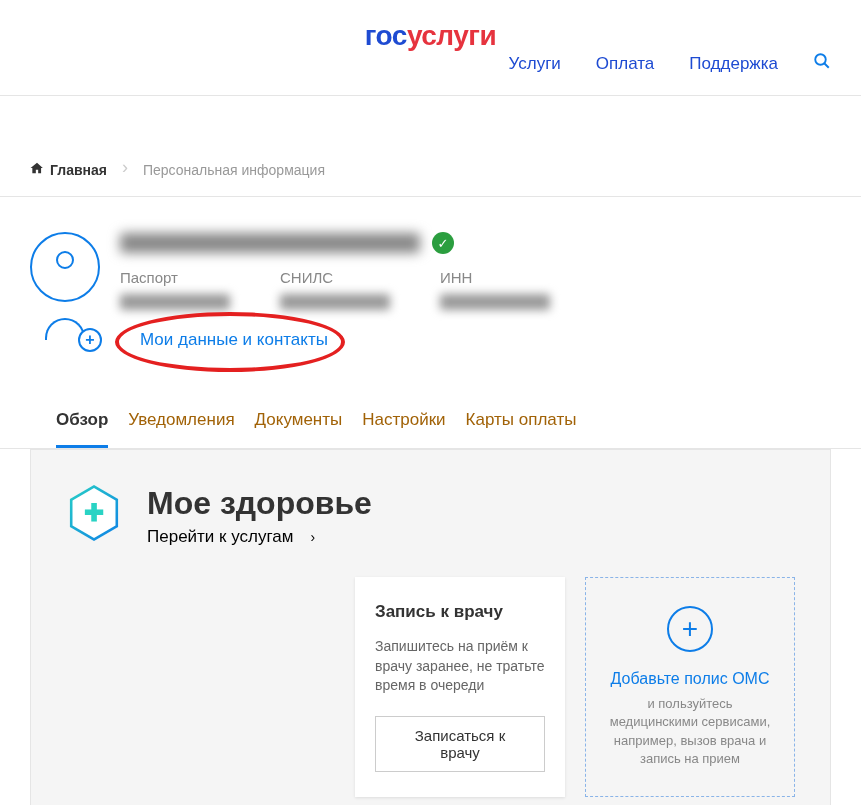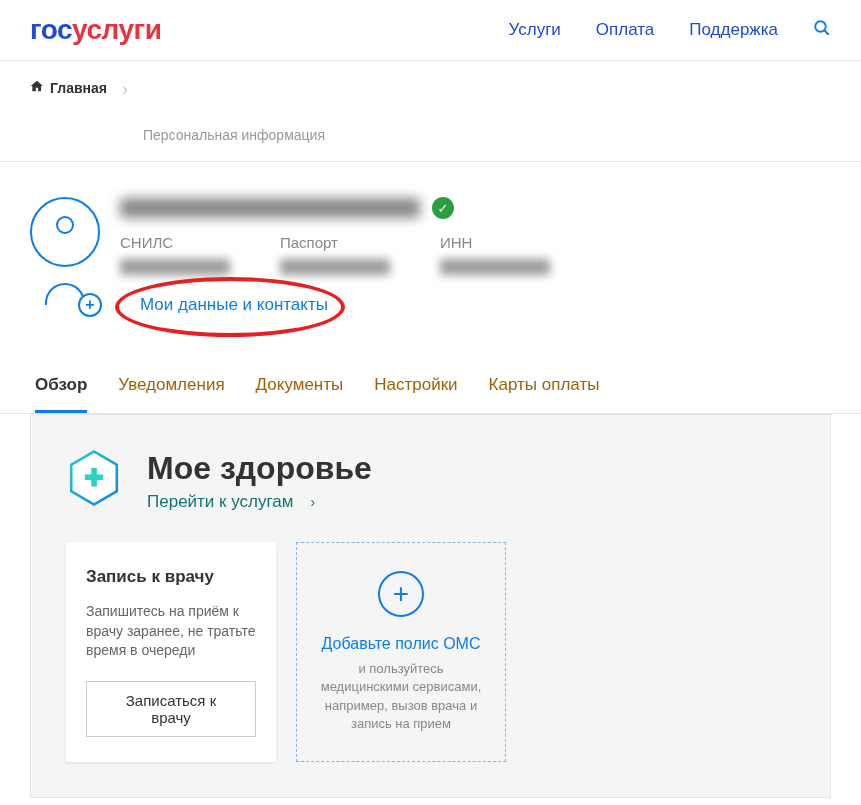--- a/index.html
+++ b/index.html
@@ -1,28 +1,28 @@
 <!DOCTYPE html>
 <html><head>
 <meta charset="utf-8">
 <style>
   * { box-sizing: border-box; margin: 0; padding: 0; }
   body { font-family: Arial, Helvetica, sans-serif; background: #fff; color: #333; width: 861px; }
   
   
-  .header { display: flex; align-items: center; padding: 14px 30px; border-bottom: 1px solid #e5e5e5; }
+  .header { display: flex; align-items: center; padding: 20px 30px; border-bottom: 1px solid #e5e5e5; flex-direction: column; }
   .logo { font-size: 28px; font-weight: bold; letter-spacing: -0.5px; }
   .logo-gos { color: #1e4bd2; }
   .logo-uslugi { color: #e6333e; }
   .nav-right { margin-left: auto; display: flex; align-items: center; gap: 35px; }
   .nav-link { color: #1e4bd2; text-decoration: none; font-size: 17px; }
   .search-icon { color: #0d7de8; font-size: 18px; cursor: pointer; }
   
   
-  .breadcrumb { display: flex; align-items: flex-start; padding: 18px 30px; background: #fff; border-bottom: 1px solid #e5e5e5; font-size: 14px; }
+  .breadcrumb { display: flex; align-items: flex-end; padding: 18px 30px; background: #fff; border-bottom: 1px solid #e5e5e5; font-size: 14px; }
   .breadcrumb-home { display: flex; align-items: center; gap: 6px; color: #333; font-weight: bold; }
   .home-icon { font-size: 14px; }
   .breadcrumb-sep { color: #ccc; margin: 0 15px; font-size: 18px; }
   .breadcrumb-current { color: #999; margin-top: 48px; }
   
   
   .profile { display: flex; padding: 35px 30px 20px; gap: 20px; }
   .avatar-wrap { position: relative; }
   .avatar { width: 70px; height: 70px; border: 2.5px solid #0d7de8; border-radius: 50%; display: flex; align-items: center; justify-content: center; }
   .avatar-head { width: 18px; height: 18px; border: 2.5px solid #0d7de8; border-radius: 50%; position: relative; top: -7px; }
@@ -35,37 +35,37 @@
   .verified-badge { width: 22px; height: 22px; background: #2b9e3f; border-radius: 50%; display: flex; align-items: center; justify-content: center; color: #fff; font-size: 13px; }
   .doc-row { display: flex; gap: 50px; margin-bottom: 20px; }
   .doc-item { display: flex; flex-direction: column; gap: 8px; }
   .doc-label { color: #888; font-size: 15px; }
   .blurred-value { width: 110px; height: 16px; background: #999; filter: blur(5px); border-radius: 2px; }
   .my-data-wrap { position: relative; display: inline-block; margin-left: 20px; }
   .my-data-link { color: #0d7de8; font-size: 17px; text-decoration: none; position: relative; z-index: 2; }
   .red-circle { position: absolute; top: -18px; left: -25px; width: 230px; height: 60px; border: 4px solid #e42020; border-radius: 50%; z-index: 1; pointer-events: none; }
   
   
-  .tabs { display: flex; gap: 31px; padding: 0 35px; border-bottom: 1px solid #e5e5e5; margin-top: 25px; }
+  .tabs { display: flex; gap: 20px; padding: 0 56px; border-bottom: 1px solid #e5e5e5; margin-top: 25px; }
   .tab { padding: 15px 0; font-size: 17px; color: #a16207; cursor: pointer; border-bottom: 3px solid transparent; }
   .tab.active { color: #333; font-weight: bold; border-bottom-color: #0d7de8; }
   
   
   .content { background: #f5f5f5; border: 1px solid #e5e5e5; margin: 0 30px; padding: 35px; }
   
   .health-header { display: flex; align-items: flex-start; gap: 25px; margin-bottom: 30px; }
   .health-icon { width: 56px; height: 56px; position: relative; }
   .hexagon { width: 56px; height: 56px; background: linear-gradient(135deg, #29d3c4, #0d7de8); clip-path: polygon(50% 0%, 93% 25%, 93% 75%, 50% 100%, 7% 75%, 7% 25%); display:flex; align-items:center; justify-content:center; }
   .hexagon-inner { width: 50px; height: 50px; background:#fff; clip-path: polygon(50% 0%, 93% 25%, 93% 75%, 50% 100%, 7% 75%, 7% 25%); display:flex; align-items:center; justify-content:center;}
   .health-cross { color: #29d3c4; font-size: 24px; font-weight: bold; }
   .health-title { font-size: 32px; color: #333; margin-bottom: 5px; }
-  .health-link { color: #0f766e; font-size: 17px; text-decoration: none; display: inline-flex; align-items: center; gap: 17px; }
+  .health-link { color: #000000; font-size: 17px; text-decoration: none; display: inline-flex; align-items: center; gap: 17px; }
   .chevron { font-size: 14px; }
   
-  .cards { display: flex; gap: 20px; }
+  .cards { display: flex; gap: 20px; justify-content: flex-end; }
   .card { width: 210px; min-height: 220px; padding: 25px 20px; }
   .card-white { background: #fff; box-shadow: 0 1px 3px rgba(0,0,0,0.1); }
   .card-dashed { border: 1.5px dashed #8ab4e8; background: transparent; text-align: center; display: flex; flex-direction: column; align-items: center; justify-content: center; }
   .card-title { font-size: 17px; font-weight: bold; margin-bottom: 15px; color: #333; }
   .card-desc { font-size: 14px; color: #666; line-height: 1.4; margin-bottom: 20px; }
   .card-btn { padding: 10px 18px; border: 1px solid #ccc; background: #fff; font-size: 15px; cursor: pointer; color: #333; }
   .add-circle { width: 46px; height: 46px; border: 2px solid #0d7de8; border-radius: 50%; display: flex; align-items: center; justify-content: center; color: #0d7de8; font-size: 28px; margin-bottom: 18px; }
   .card-link-title { color: #0d7de8; font-size: 16px; margin-bottom: 7px; }
   .card-small-desc { font-size: 13px; color: #888; line-height: 1.4; }
 </style>
@@ -110,25 +110,25 @@
     </div>
     <div class="avatar-plus">+</div>
   </div>
   <div class="profile-info">
     <div class="profile-name-row">
       <div class="blurred-name"></div>
       <div class="verified-badge">✓</div>
     </div>
     <div class="doc-row">
       <div class="doc-item">
-        <span class="doc-label">СНИЛС</span>
+        <span class="doc-label">Паспорт</span>
         <div class="blurred-value"></div>
       </div>
       <div class="doc-item">
-        <span class="doc-label">Паспорт</span>
+        <span class="doc-label">СНИЛС</span>
         <div class="blurred-value"></div>
       </div>
       <div class="doc-item">
         <span class="doc-label">ИНН</span>
         <div class="blurred-value"></div>
       </div>
     </div>
     <div class="my-data-wrap">
       <div class="red-circle"></div>
       <a class="my-data-link">Мои данные и контакты</a>

